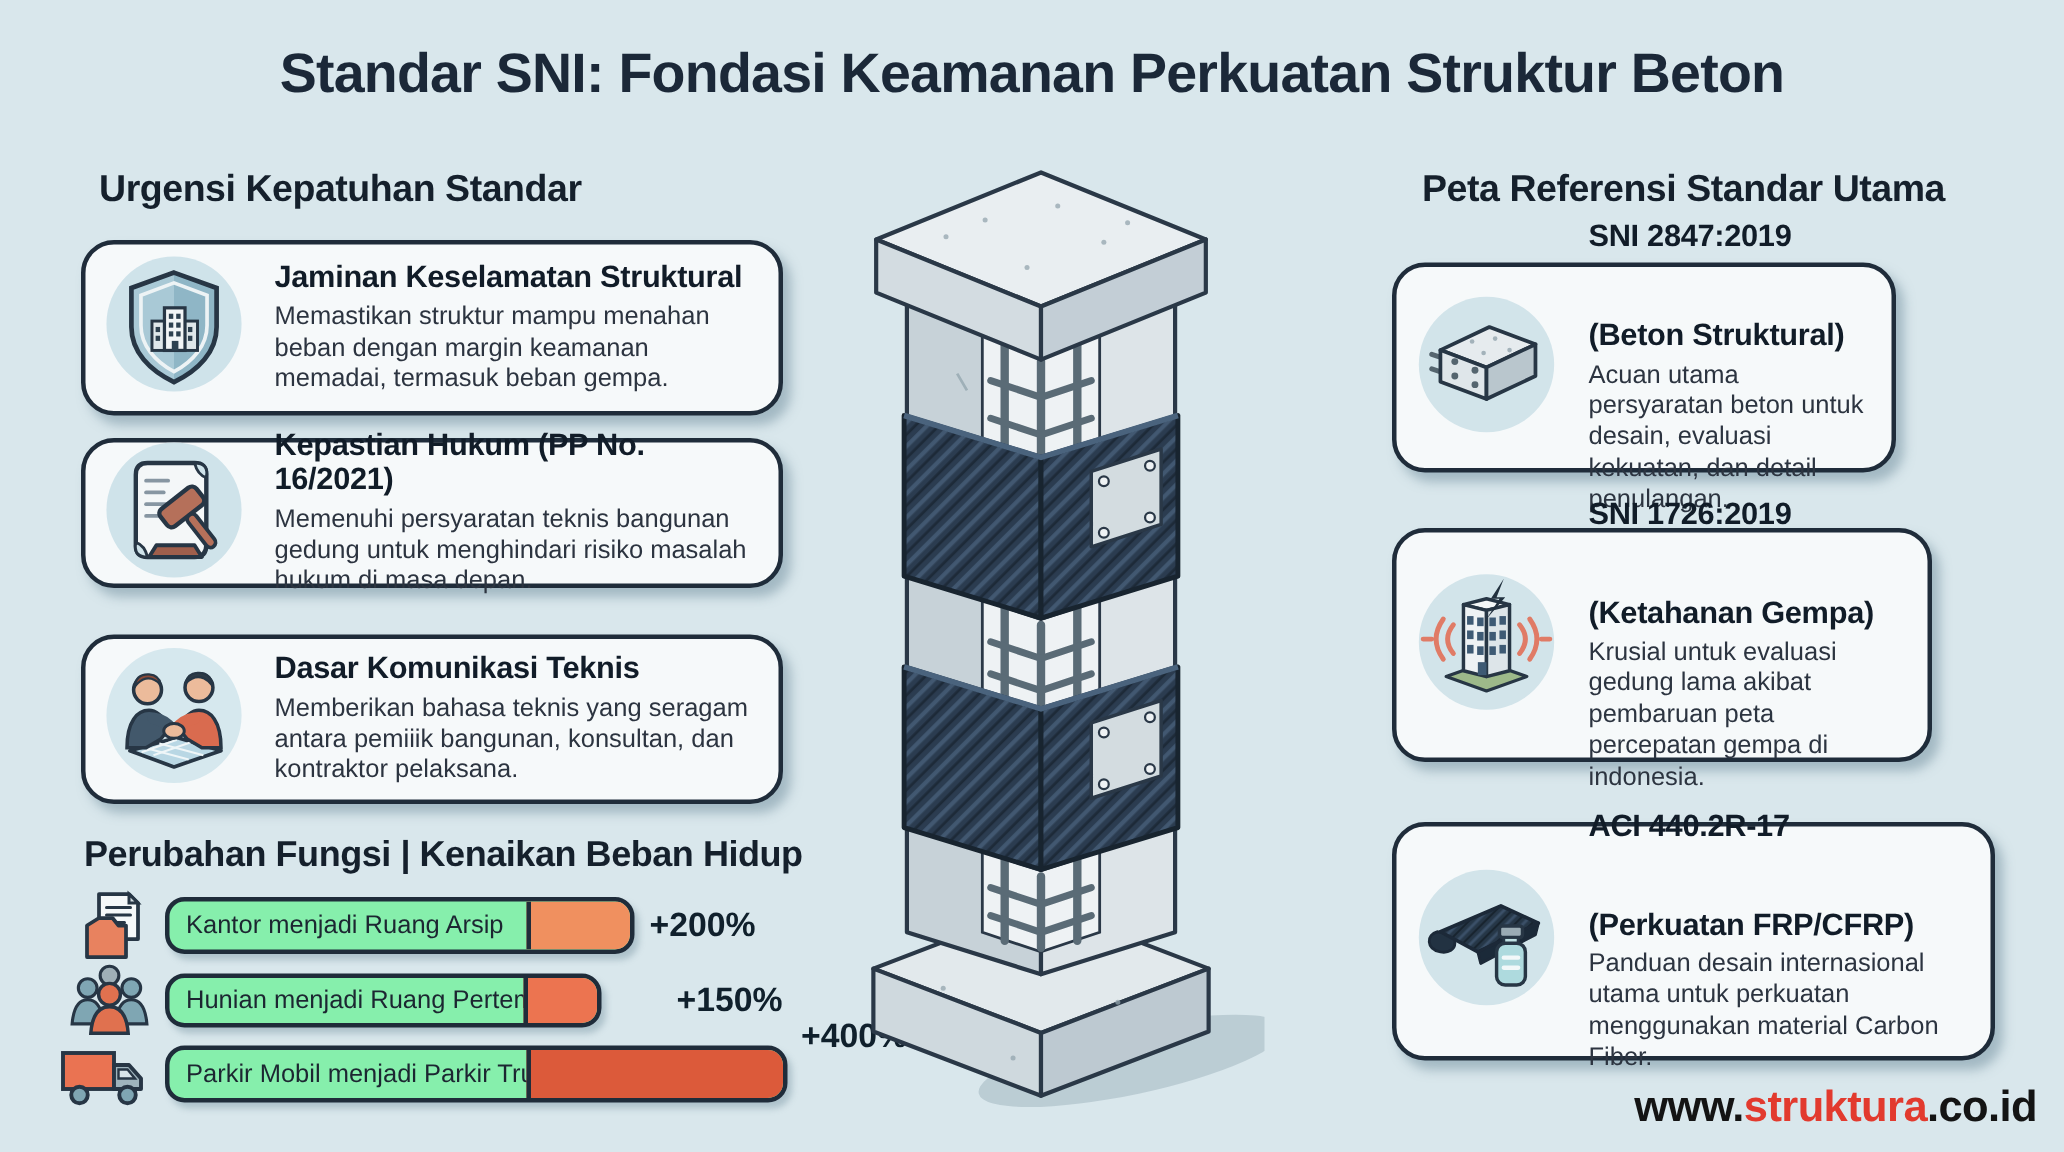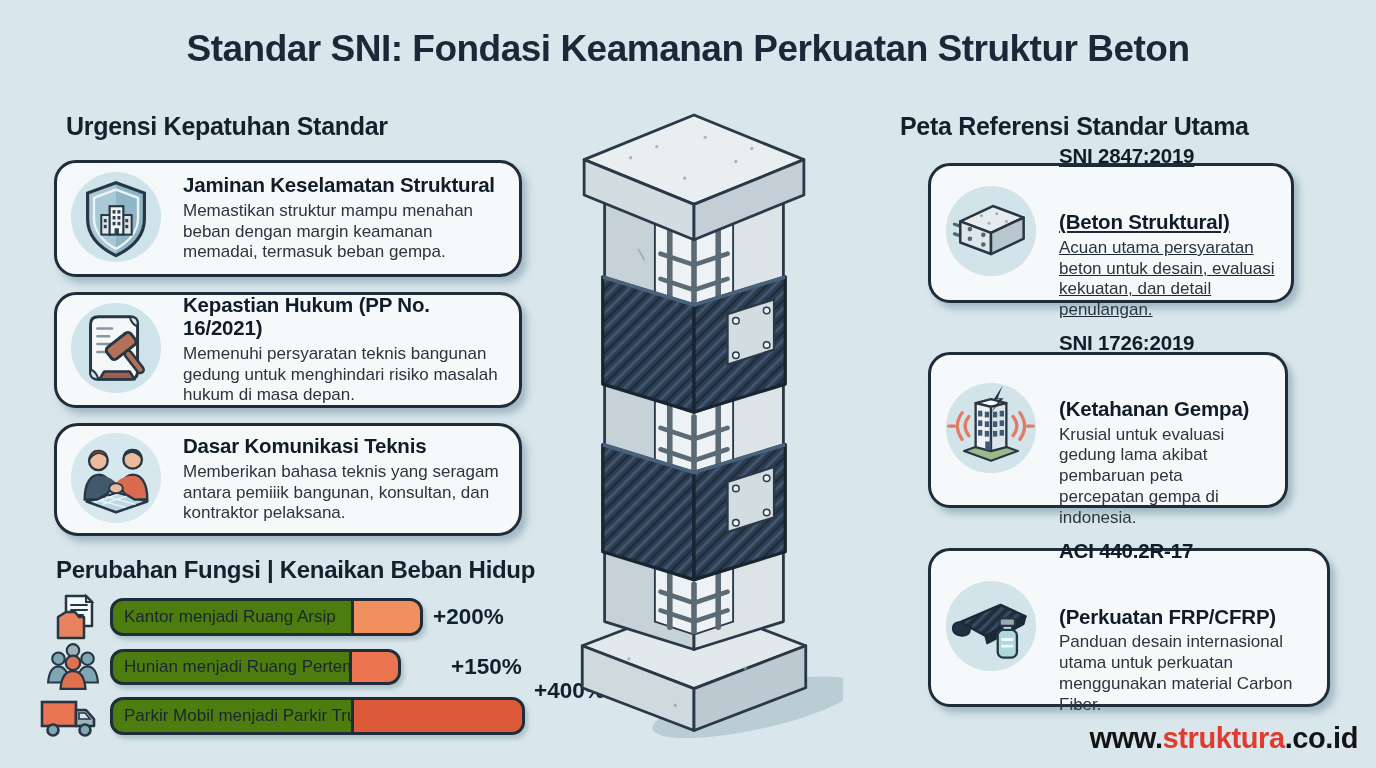--- a/index.html
+++ b/index.html
@@ -10,51 +10,51 @@
     color:#1b2838;
   }
   .page-title{
     position:absolute; top:28px; left:0; width:100%; text-align:center;
     font-size:37px; font-weight:800; letter-spacing:-0.5px; color:#1b2838;
   }
   .col-heading{
     position:absolute; font-size:25px; font-weight:800; color:#15202c; letter-spacing:-0.3px;
   }
   .heading-left{ left:66px; top:112px; }
-  .heading-right{ left:900px; top:112px; }
+  .heading-right{ left:948px; top:112px; }
 
   
   .card{
     position:absolute; box-sizing:border-box;
     background:#f6f9fa; border:3px solid #1f2c3a; border-radius:22px;
     box-shadow:5px 6px 7px rgba(110,140,155,.5);
     display:flex; align-items:center; padding:0 14px 0 12px;
   }
   .card-l0{ left:54px; top:160px; width:468px; height:117px; }
-  .card-l1{ left:54px; top:292px; width:468px; height:116px; }
-  .card-l2{ left:54px; top:423px; width:468px; height:113px;border-radius:24px; }
-  .card-r0{ left:928px; top:163px; width:366px; height:140px;text-decoration:underline; }
+  .card-l1{ left:54px; top:292px; width:468px; height:100px; }
+  .card-l2{ left:54px; top:423px; width:468px; height:113px; }
+  .card-r0{ left:928px; top:175px; width:336px; height:140px; }
   .card-r1{ left:928px; top:352px; width:360px; height:156px; }
   .card-r2{ left:928px; top:548px; width:402px; height:159px; }
   .icon-wrap{ flex:0 0 auto; margin-right:20px; }
   .card-text{ flex:1 1 auto; }
   .card-title{ font-size:20.5px; font-weight:800; color:#111c28; line-height:1.12; margin-bottom:4px; letter-spacing:-0.2px;}
   .card-title2{ font-size:20.5px; font-weight:800; color:#111c28; line-height:1.12; letter-spacing:-0.2px;margin-top:43px;}
   .card-body{ font-size:17px; line-height:1.22; color:#2c3440; margin-top:4px;}
 
   
   .load-heading{
     position:absolute; left:56px; top:556px;
     font-size:24px; font-weight:800; color:#15202c; letter-spacing:-0.3px;
   }
   .load-row{ position:absolute; left:0; width:100%; }
   .row-icon{ position:absolute; }
   .bar{
     position:absolute; box-sizing:border-box; height:38px;
-    background:#4d7c0f; border:3px solid #1f2c3a; border-radius:13px;
+    background:#86efac; border:3px solid #1f2c3a; border-radius:13px;
     overflow:hidden; box-shadow:3px 4px 4px rgba(110,140,155,.4);padding-left:36px;
   }
   .bar-label{
     position:absolute; left:11px; top:0; bottom:0;
     display:flex; align-items:center;
     font-size:17px; color:#1c2631; white-space:nowrap;
   }
   .bar-fill{
     position:absolute; right:0; top:0; bottom:0;
     border-left:3px solid #1f2c3a;

